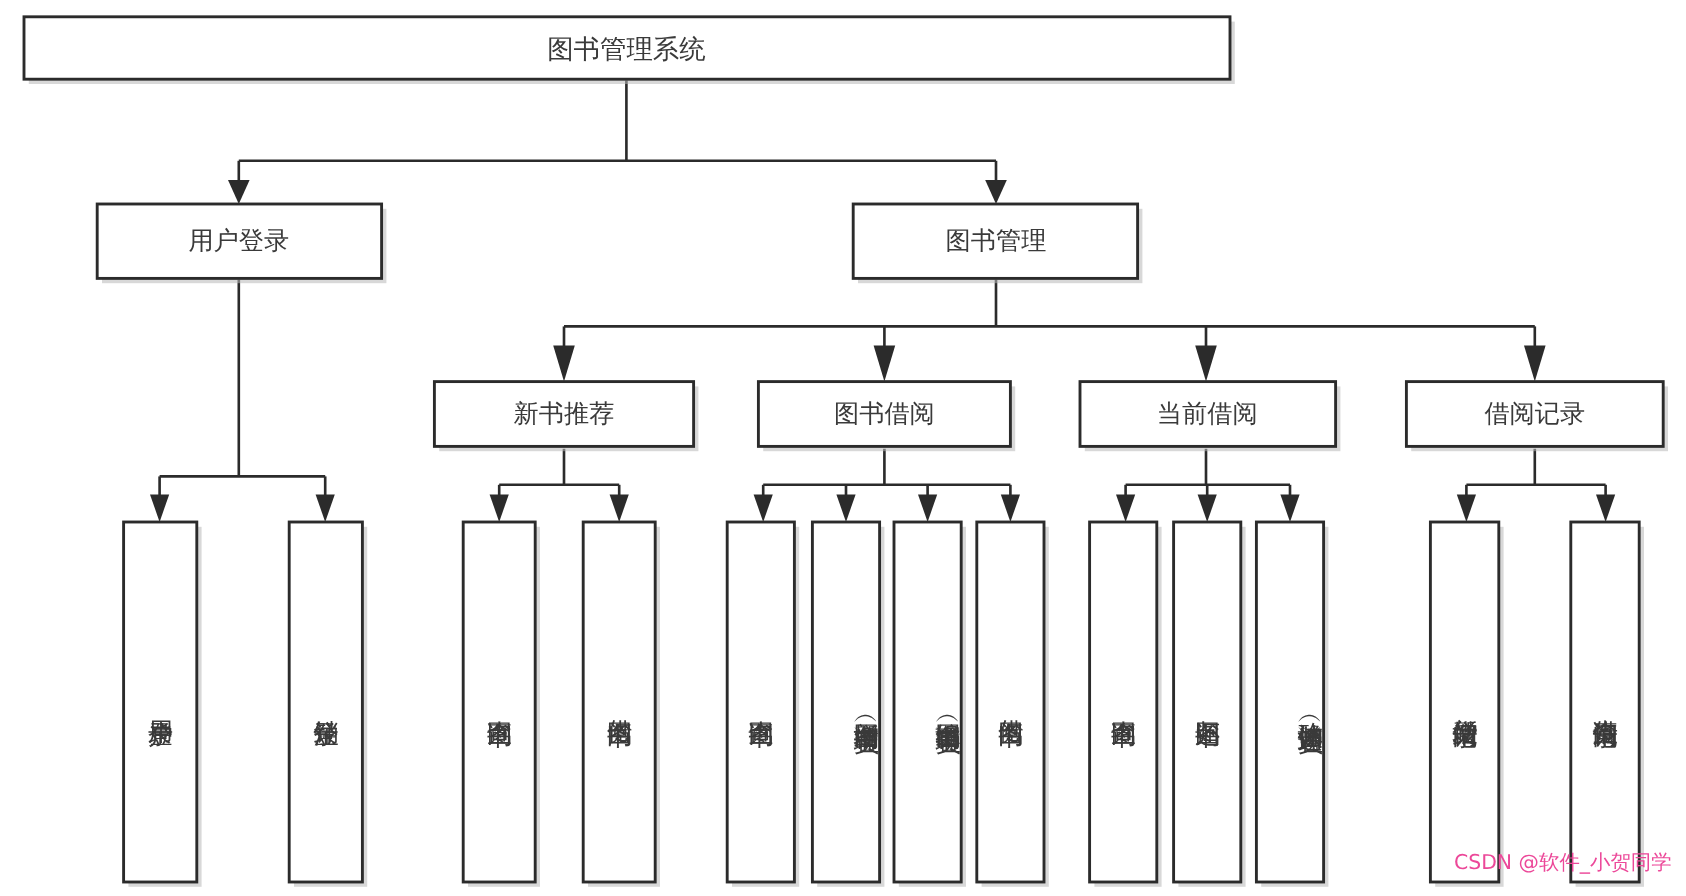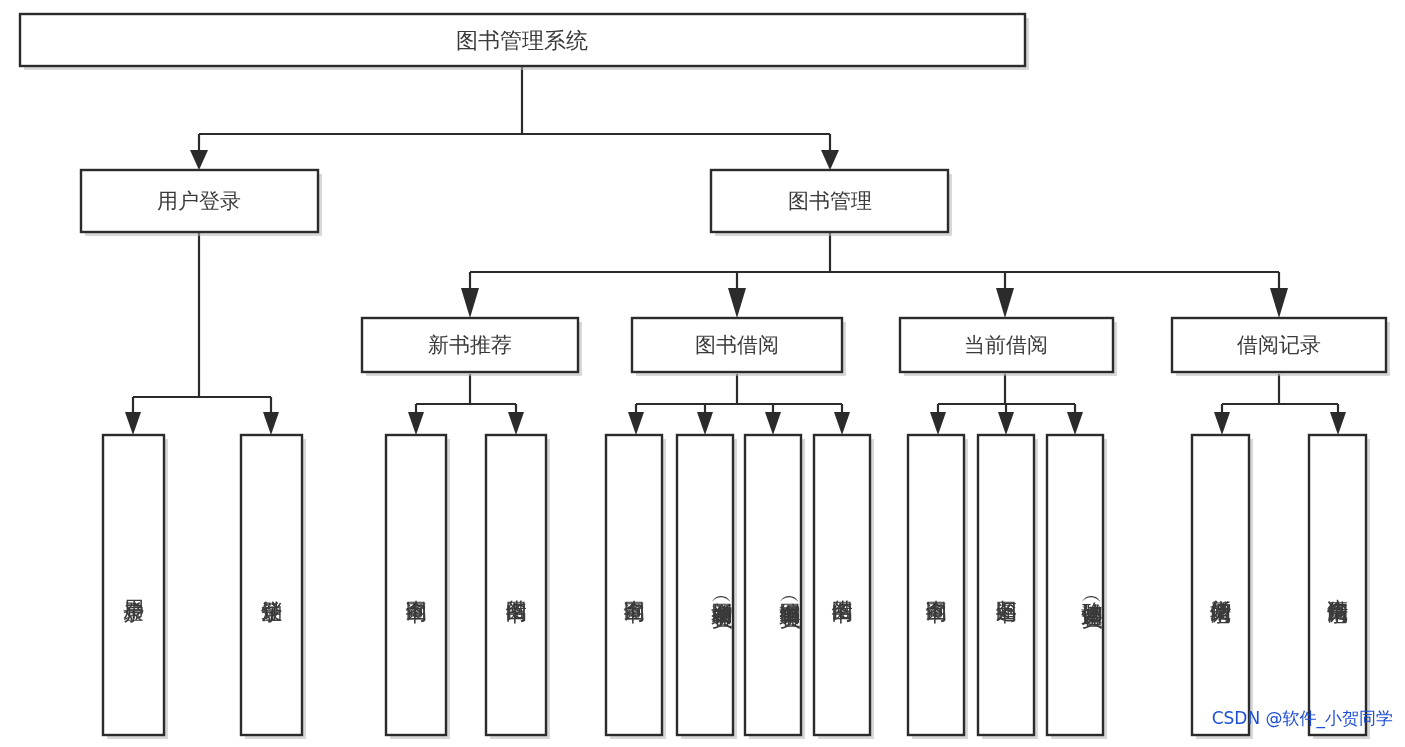--- a/index.html
+++ b/index.html
@@ -77,21 +77,21 @@
     white-space: nowrap;
     pointer-events: none;
     user-select: none;
   }
   .watermark {
     position: absolute;
     right: 12px;
     bottom: 6px;
     font-family: "DejaVu Sans", "Liberation Sans", sans-serif;
     font-size: 17px;
-    color: #1d4ed8;
+    color: #ec4899;
     white-space: nowrap;
     user-select: none;
   }
 </style>
 </head>
 <body>
 
 <div id="diagram-root">
 
   <svg id="diagram-svg" viewBox="0 0 1405 747">

